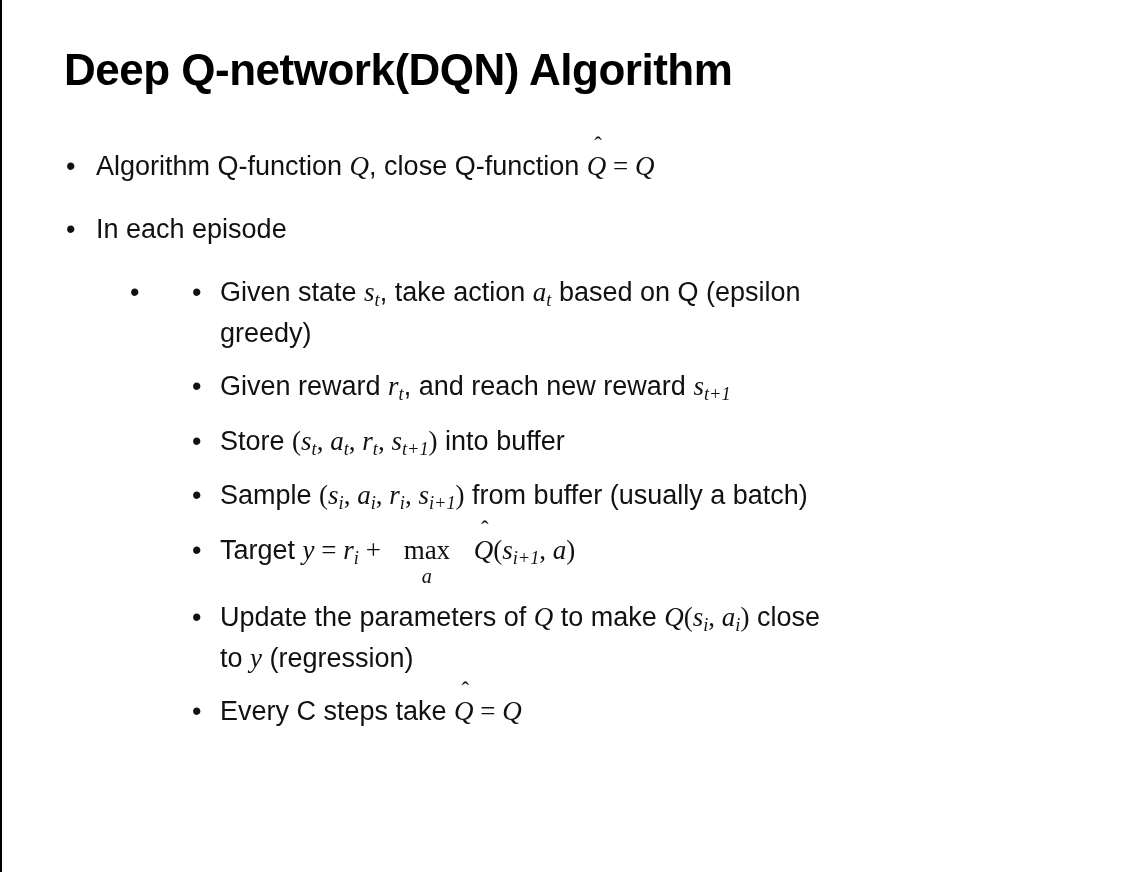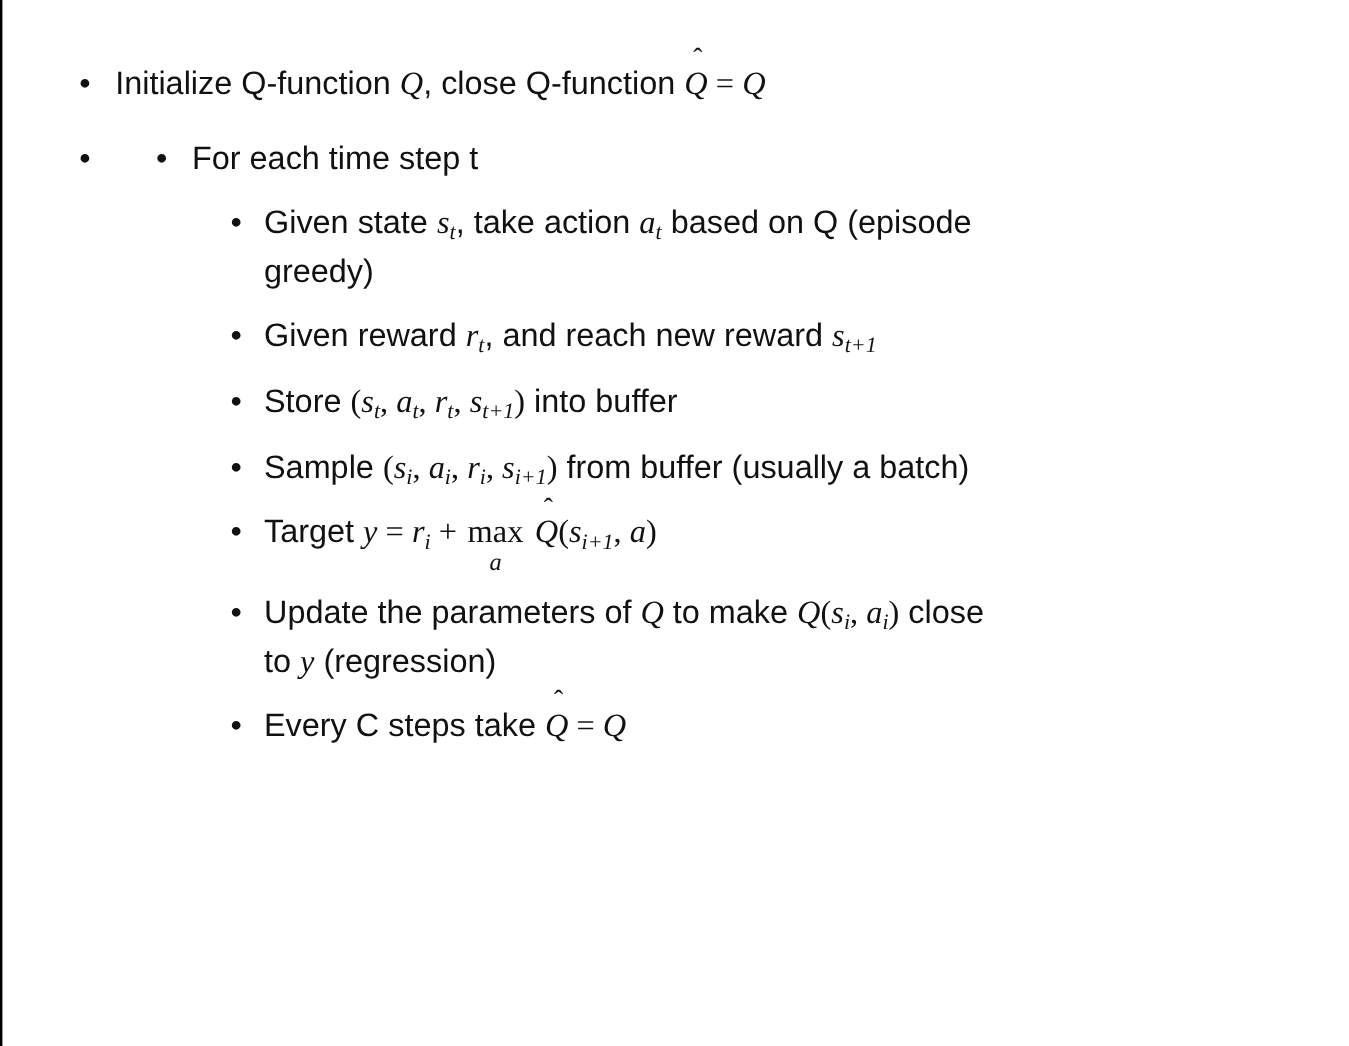--- a/index.html
+++ b/index.html
@@ -69,45 +69,46 @@
   .mhat { position: relative; display: inline-block; }
   .mhat .hat {
     position: absolute;
     top: -0.52em;
     left: 58%;
     transform: translateX(-50%);
     font-size: 0.85em;
     font-style: normal;
     line-height: 1;
   }
-  .munder { position: relative; display: inline-block; margin: 0 2px; }
+  .munder { position: relative; display: inline-block; margin: 0 16px; }
   .munder .mop {
     font-family: "Liberation Serif", "DejaVu Serif", serif;
     font-style: normal;
   }
   .munder .under {
     position: absolute;
     top: 88%;
     left: 50%;
     transform: translateX(-50%);
     font-family: "Liberation Serif", "DejaVu Serif", serif;
     font-style: italic;
     font-size: 0.75em;
     line-height: 1;
   }
 </style>
 </head>
 <body>
 
 <div class="slide">
+  <h1 class="title">Deep Q-network(DQN) Algorithm</h1>
   <div class="bullet-list">
-      <div class="item l1"><span class="bullet">•</span><span class="t">Initialize Q-function </span><span class="mwrap"><span class="m">Q</span></span><span class="t">, close Q-function </span><span class="mwrap"><span class="m mhat">Q<span class="hat">ˆ</span></span></span><span class="r"> = </span><span class="mwrap"><span class="m">Q</span></span></div>
-      <div class="item l1"><span class="bullet">•</span></div>
-      <div class="item l2"><span class="bullet">•</span><span class="t">For each time step t</span></div>
-      <div class="item l3"><span class="bullet">•</span><span class="t">Given state </span><span class="mwrap"><span class="m">s</span><span class="sub">t</span></span><span class="t">, take action </span><span class="mwrap"><span class="m">a</span><span class="sub">t</span></span><span class="t"> based on Q (episode</span><br><span class="t">greedy)</span></div>
+      <div class="item l1"><span class="bullet">•</span><span class="t">Algorithm Q-function </span><span class="mwrap"><span class="m">Q</span></span><span class="t">, close Q-function </span><span class="mwrap"><span class="m mhat">Q<span class="hat">ˆ</span></span></span><span class="r"> = </span><span class="mwrap"><span class="m">Q</span></span></div>
+      <div class="item l1"><span class="bullet">•</span><span class="t">In each episode</span></div>
+      <div class="item l2"><span class="bullet">•</span></div>
+      <div class="item l3"><span class="bullet">•</span><span class="t">Given state </span><span class="mwrap"><span class="m">s</span><span class="sub">t</span></span><span class="t">, take action </span><span class="mwrap"><span class="m">a</span><span class="sub">t</span></span><span class="t"> based on Q (epsilon</span><br><span class="t">greedy)</span></div>
       <div class="item l3"><span class="bullet">•</span><span class="t">Given reward </span><span class="mwrap"><span class="m">r</span><span class="sub">t</span></span><span class="t">, and reach new reward </span><span class="mwrap"><span class="m">s</span><span class="sub">t+1</span></span></div>
       <div class="item l3"><span class="bullet">•</span><span class="t">Store </span><span class="r">(</span><span class="mwrap"><span class="m">s</span><span class="sub">t</span></span><span class="r">, </span><span class="mwrap"><span class="m">a</span><span class="sub">t</span></span><span class="r">, </span><span class="mwrap"><span class="m">r</span><span class="sub">t</span></span><span class="r">, </span><span class="mwrap"><span class="m">s</span><span class="sub">t+1</span></span><span class="r">)</span><span class="t"> into buffer</span></div>
       <div class="item l3"><span class="bullet">•</span><span class="t">Sample </span><span class="r">(</span><span class="mwrap"><span class="m">s</span><span class="sub">i</span></span><span class="r">, </span><span class="mwrap"><span class="m">a</span><span class="sub">i</span></span><span class="r">, </span><span class="mwrap"><span class="m">r</span><span class="sub">i</span></span><span class="r">, </span><span class="mwrap"><span class="m">s</span><span class="sub">i+1</span></span><span class="r">)</span><span class="t"> from buffer (usually a batch)</span></div>
       <div class="item l3 extra"><span class="bullet">•</span><span class="t">Target </span><span class="mwrap"><span class="m">y</span></span><span class="r"> = </span><span class="mwrap"><span class="m">r</span><span class="sub">i</span></span><span class="r"> + </span><span class="munder"><span class="mop">max</span><span class="under">a</span></span><span class="t"> </span><span class="mwrap"><span class="m mhat">Q<span class="hat">ˆ</span></span></span><span class="r">(</span><span class="mwrap"><span class="m">s</span><span class="sub">i+1</span></span><span class="r">, </span><span class="mwrap"><span class="m">a</span></span><span class="r">)</span></div>
       <div class="item l3"><span class="bullet">•</span><span class="t">Update the parameters of </span><span class="mwrap"><span class="m">Q</span></span><span class="t"> to make </span><span class="mwrap"><span class="m">Q</span></span><span class="r">(</span><span class="mwrap"><span class="m">s</span><span class="sub">i</span></span><span class="r">, </span><span class="mwrap"><span class="m">a</span><span class="sub">i</span></span><span class="r">)</span><span class="t"> close</span><br><span class="t">to </span><span class="mwrap"><span class="m">y</span></span><span class="t"> (regression)</span></div>
       <div class="item l3"><span class="bullet">•</span><span class="t">Every C steps take </span><span class="mwrap"><span class="m mhat">Q<span class="hat">ˆ</span></span></span><span class="r"> = </span><span class="mwrap"><span class="m">Q</span></span></div>
     </div>
 </div>
 
 </body></html>

